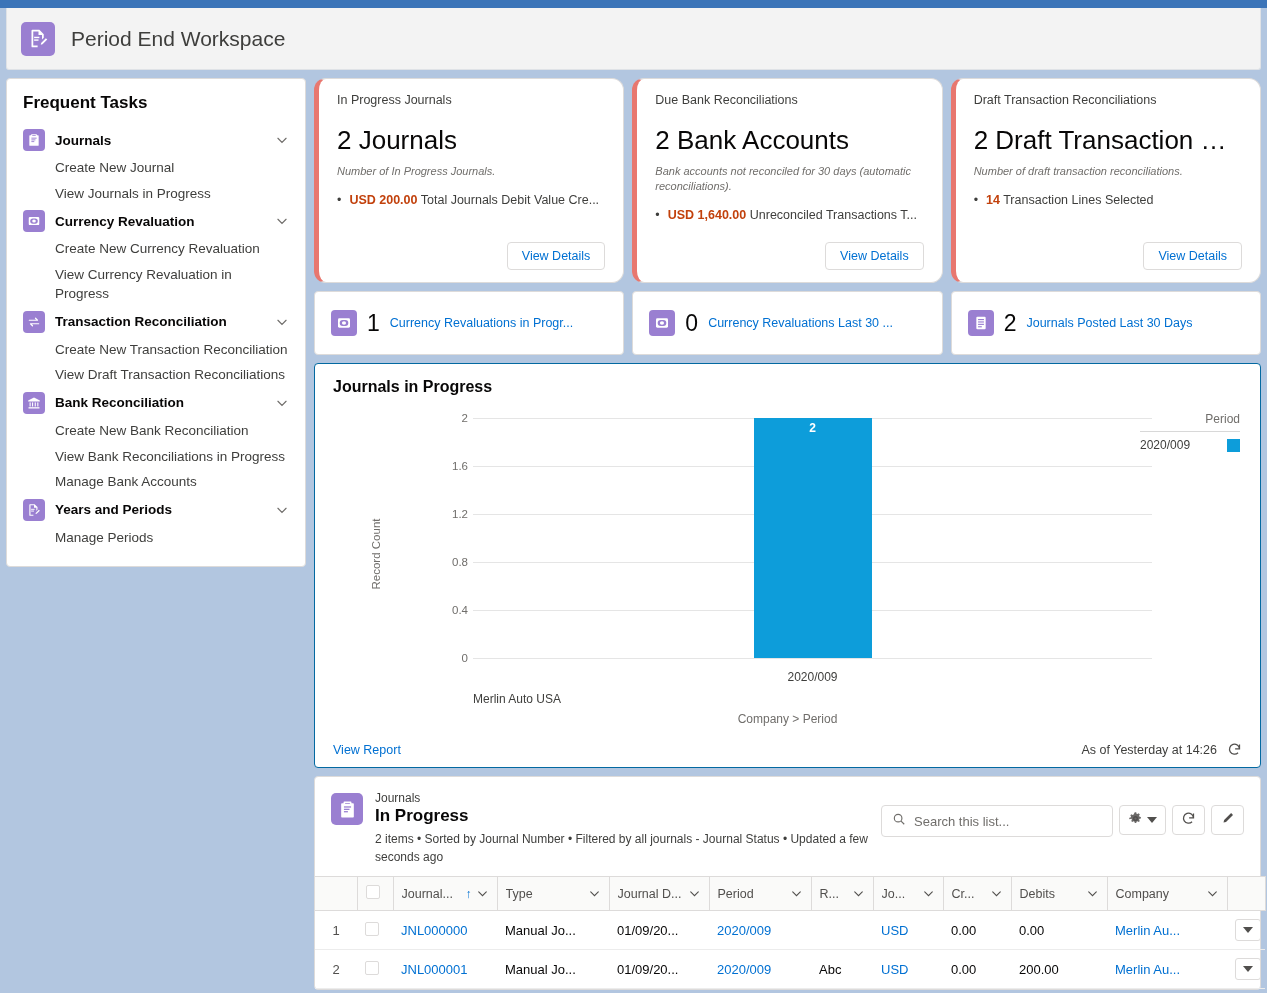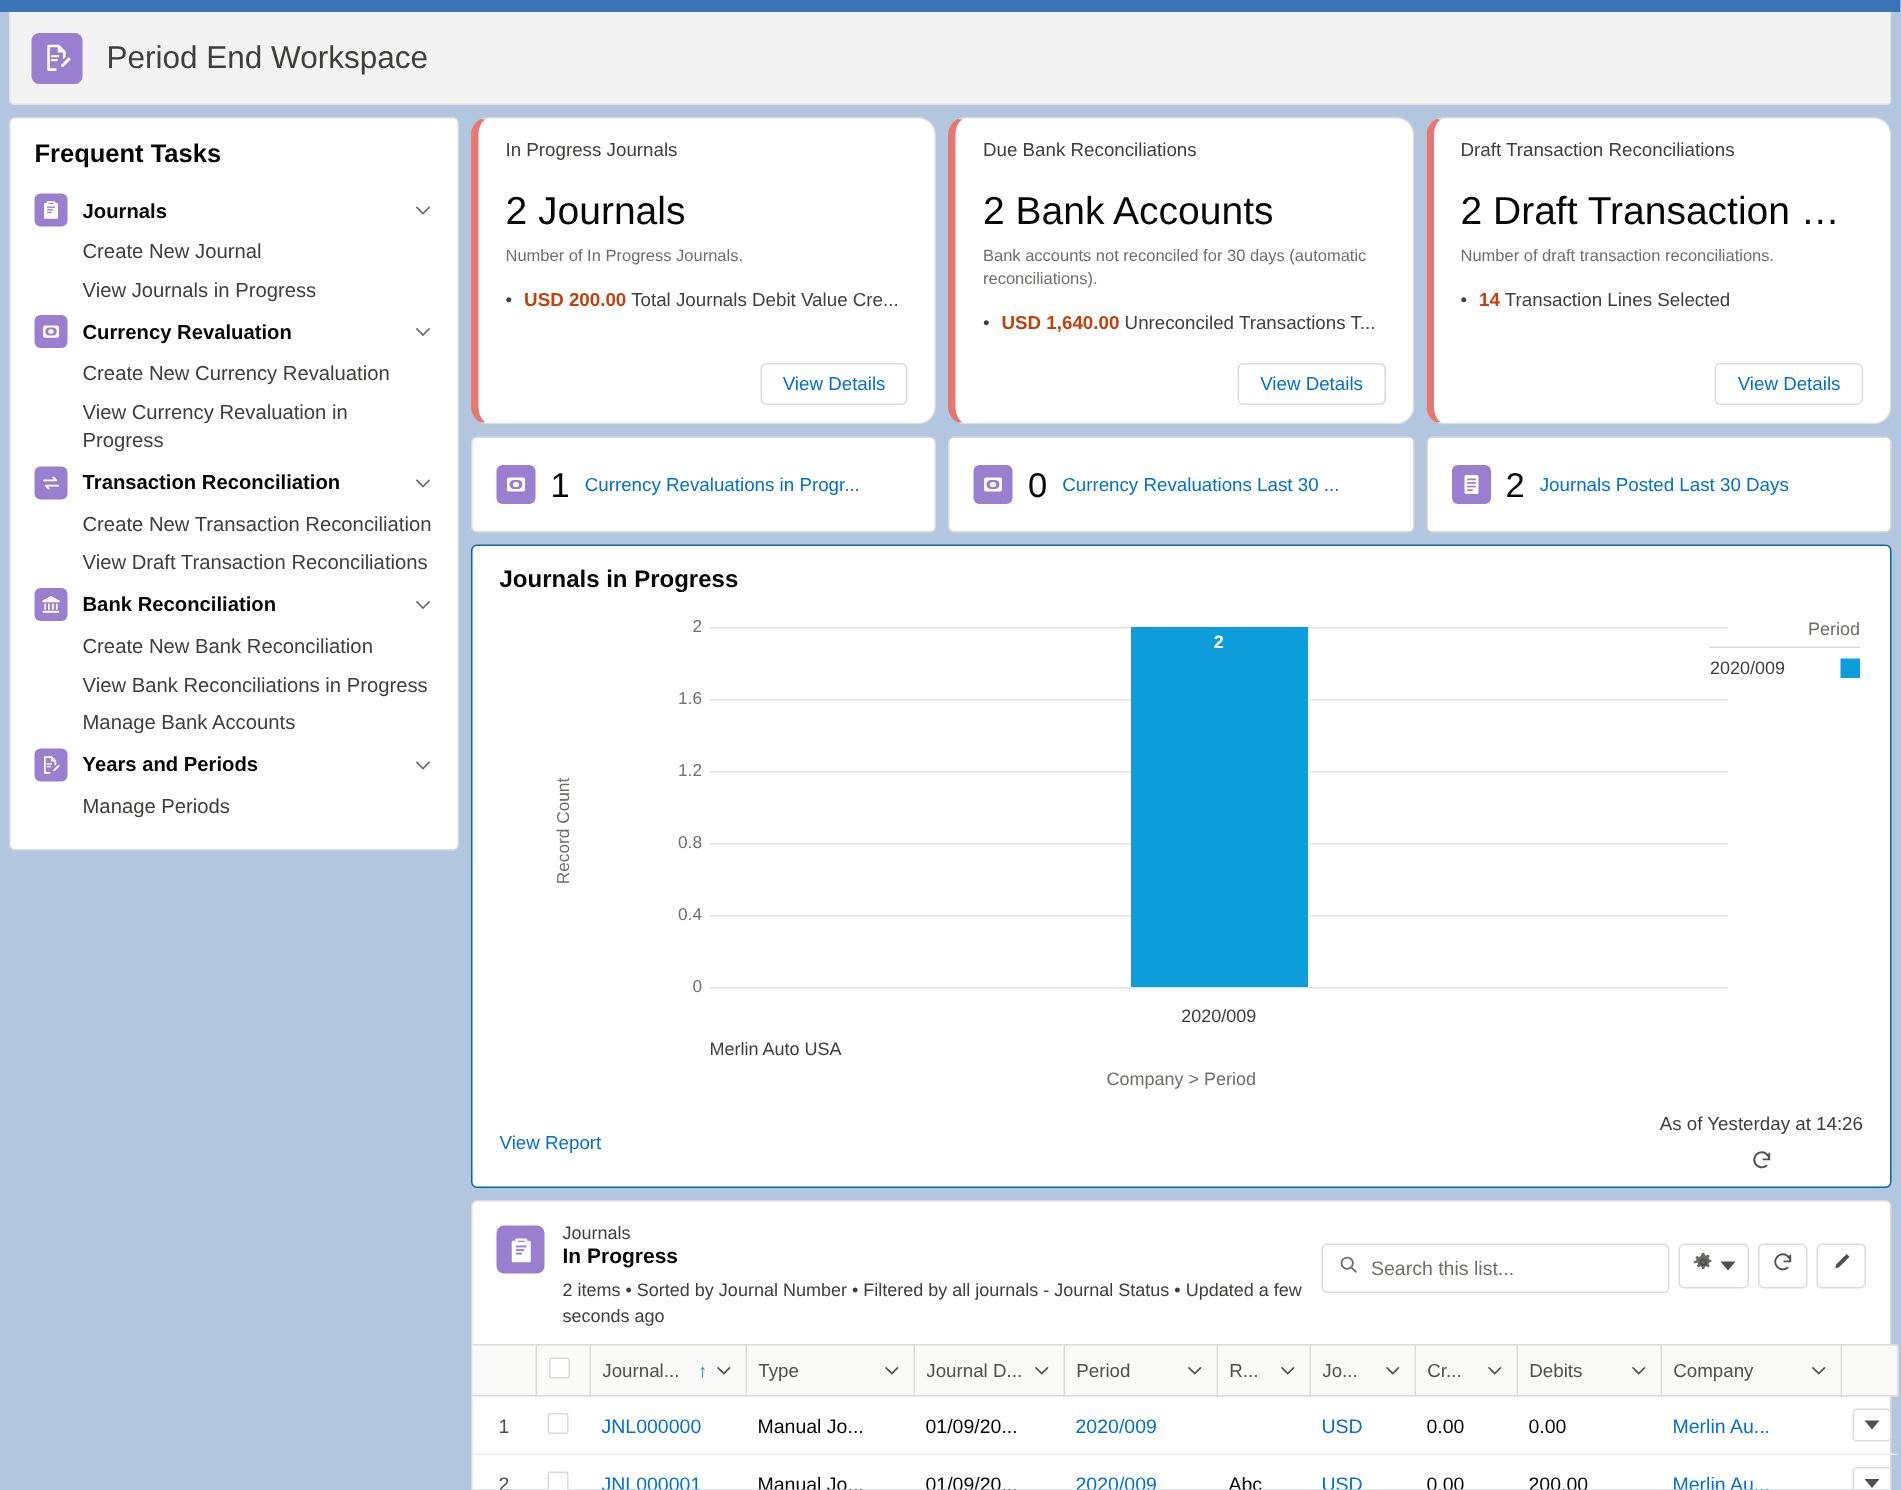--- a/index.html
+++ b/index.html
@@ -66,21 +66,21 @@
     flex: 1; min-width: 0; background: #fff; border: 1px solid #dddbda;
     border-radius: 12px; border-left: 5px solid #e8776f;
     padding: 14px 18px 12px 18px; height: 205px;
     display: flex; flex-direction: column;
   }
   .kpi-title { font-size: 12.5px; color: #3e3e3c; }
   .kpi-value {
     font-size: 26px; color: #080707; margin-top: 18px;
     white-space: nowrap; overflow: hidden; text-overflow: ellipsis;
   }
-  .kpi-desc { font-size: 11px; color: #706e6b; margin-top: 8px; line-height: 1.35; }
+  .kpi-desc { font-size: 11px; color: #706e6b; margin-top: 8px; line-height: 1.35; font-style: italic; }
   .kpi-bullet {
     font-size: 12.5px; color: #3e3e3c; margin-top: 14px;
     display: flex; gap: 8px; align-items: baseline;
     white-space: nowrap; overflow: hidden;
   }
   .kpi-bullet .dot { flex: none; }
   .kpi-bullet b { font-weight: 700; color: #c2410c; }
   .kpi-bullet .rest { overflow: hidden; text-overflow: ellipsis; white-space: nowrap; }
   .kpi-btn-wrap { margin-top: auto; display: flex; justify-content: flex-end; }
   .btn {
@@ -138,32 +138,32 @@
   .legend-item {
     display: flex; align-items: center; justify-content: space-between;
     gap: 8px; padding-top: 6px; font-size: 12px; color: #3e3e3c;
   }
   .swatch { width: 13px; height: 13px; background: #0d9dda; flex: none; }
   .chart-footer {
     display: flex; align-items: center; justify-content: space-between;
     margin-top: 16px;
   }
   .link { color: #0070d2; font-size: 12.5px; cursor: pointer; }
-  .asof { display: flex; align-items: center; gap: 10px; font-size: 12.5px; color: #3e3e3c; flex-direction: column; }
+  .asof { display: flex; align-items: center; gap: 10px; font-size: 12.5px; color: #3e3e3c; }
   .refresh-icon { width: 15px; height: 15px; cursor: pointer; }
 
   
   .listview { background: #fff; border: 1px solid #dddbda; border-radius: 4px; }
   .lv-head { display: flex; align-items: flex-start; padding: 14px 16px 10px 16px; gap: 12px; }
   .lv-icon { width: 32px; height: 32px; border-radius: 5px; background: #9a7fd1;
              display: flex; align-items: center; justify-content: center; flex: none; margin-top: 2px; }
   .lv-icon svg { width: 19px; height: 19px; }
   .lv-titles { flex: 1; min-width: 0; }
   .lv-super { font-size: 12px; color: #3e3e3c; }
-  .lv-title { font-size: 14px; font-weight: 700; color: #080707; line-height: 1.25; }
+  .lv-title { font-size: 17px; font-weight: 700; color: #080707; line-height: 1.25; }
   .lv-meta { font-size: 12px; color: #3e3e3c; margin-top: 5px; line-height: 1.45; max-width: 520px; }
   .lv-tools { display: flex; align-items: flex-start; gap: 6px; margin-top: 14px; }
   .search-box {
     display: flex; align-items: center; gap: 8px; width: 232px;
     border: 1px solid #dddbda; border-radius: 4px; padding: 6px 10px; background: #fff;
   }
   .search-box svg { width: 14px; height: 14px; flex: none; }
   .search-box input {
     border: none; outline: none; font-size: 13px; color: #3e3e3c;
     font-family: inherit; width: 100%; background: transparent;

